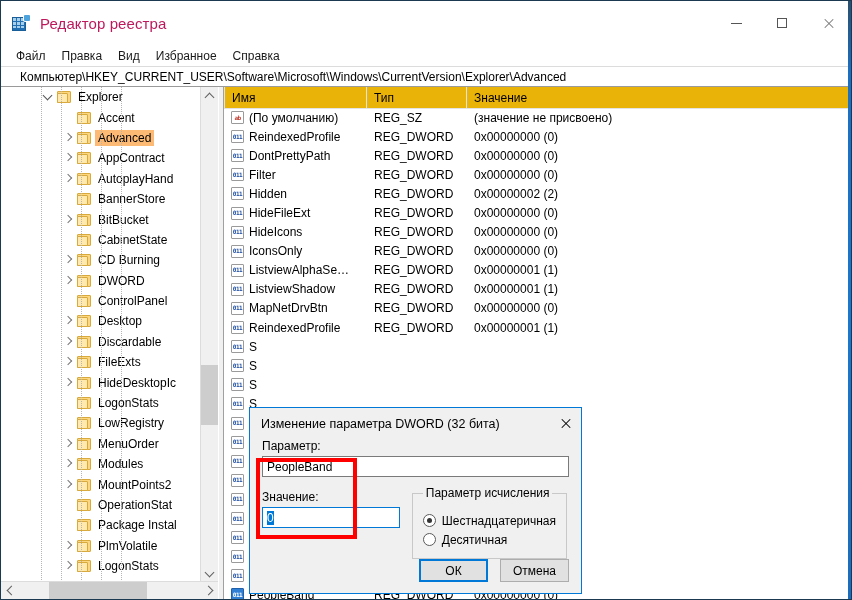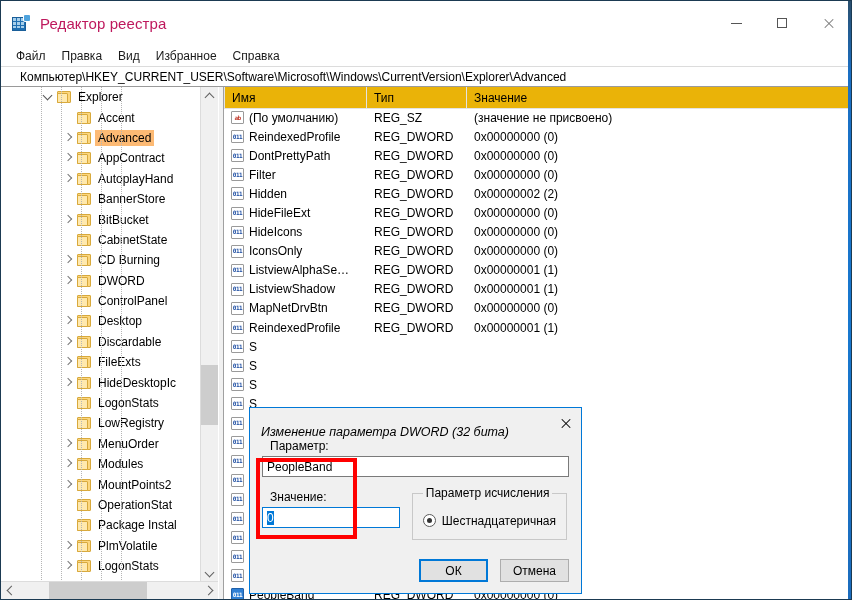--- a/index.html
+++ b/index.html
@@ -122,26 +122,26 @@
     font-size:6px;line-height:6px;font-family:"DejaVu Sans Mono",monospace;letter-spacing:-.5px;}
   .vicon.ab{color:#c0392b;font-weight:bold;}
   .vicon.dw{color:#1f4fa3;font-weight:bold;}
   .vicon.dw.sel{background:#2f7fd4;color:#fff;border-color:#2060a8;}
   
   .dialog{
     position:absolute;left:248px;top:320px;width:333px;height:187px;
     background:#f0f0f0;border:1px solid #0078d7;box-sizing:border-box;
     box-shadow:0 0 0 0 rgba(0,0,0,0);
   }
-  .dlg-title{height:31px;display:flex;align-items:flex-end;position:relative;background:#f0f0f0;font-style:italic;}
+  .dlg-title{height:31px;display:flex;align-items:center;position:relative;background:#f0f0f0;}
   .dlg-title span{font-size:12.5px;color:#000;margin-left:11px;}
   .dlg-close{position:absolute;right:0;top:0;width:42px;height:30px;display:flex;align-items:center;justify-content:center;}
   .dlg-close .gl-close:before,.dlg-close .gl-close:after{background:#000;}
   .dlg-body{position:relative;padding:0 12px;}
-  .lbl{font-size:12px;color:#000;margin-bottom:3px;margin-left:8px;}
+  .lbl{font-size:12px;color:#000;margin-bottom:3px;}
   .txtfield{
     height:21px;background:#fff;border:1px solid #7a7a7a;box-sizing:border-box;
     display:flex;align-items:center;padding-left:4px;font-size:12px;color:#000;
   }
   .txtfield.focus{border:1px solid #0078d7;}
   .sel-char{background:#0078d7;color:#fff;}
   .row2{display:flex;margin-top:9px;}
   .value-col{width:175px;}
   .fieldset{
     flex:1;margin-left:12px;border:1px solid #c8c8c8;position:relative;
@@ -707,20 +707,24 @@
             <div class="txtfield focus">
               <span class="sel-char">0</span>
             </div>
           </div>
           <fieldset class="fieldset">
             <legend>Параметр исчисления</legend>
             <div class="radio-row">
               <span class="radio on"></span>
               <span>Шестнадцатеричная</span>
             </div>
+            <div class="radio-row">
+              <span class="radio"></span>
+              <span>Десятичная</span>
+            </div>
           </fieldset>
         </div>
       </div>
       <div class="dlg-buttons">
         <div class="btn default">ОК</div>
         <div class="btn">Отмена</div>
       </div>
     </div>
 
     <div class="redbox"></div>

